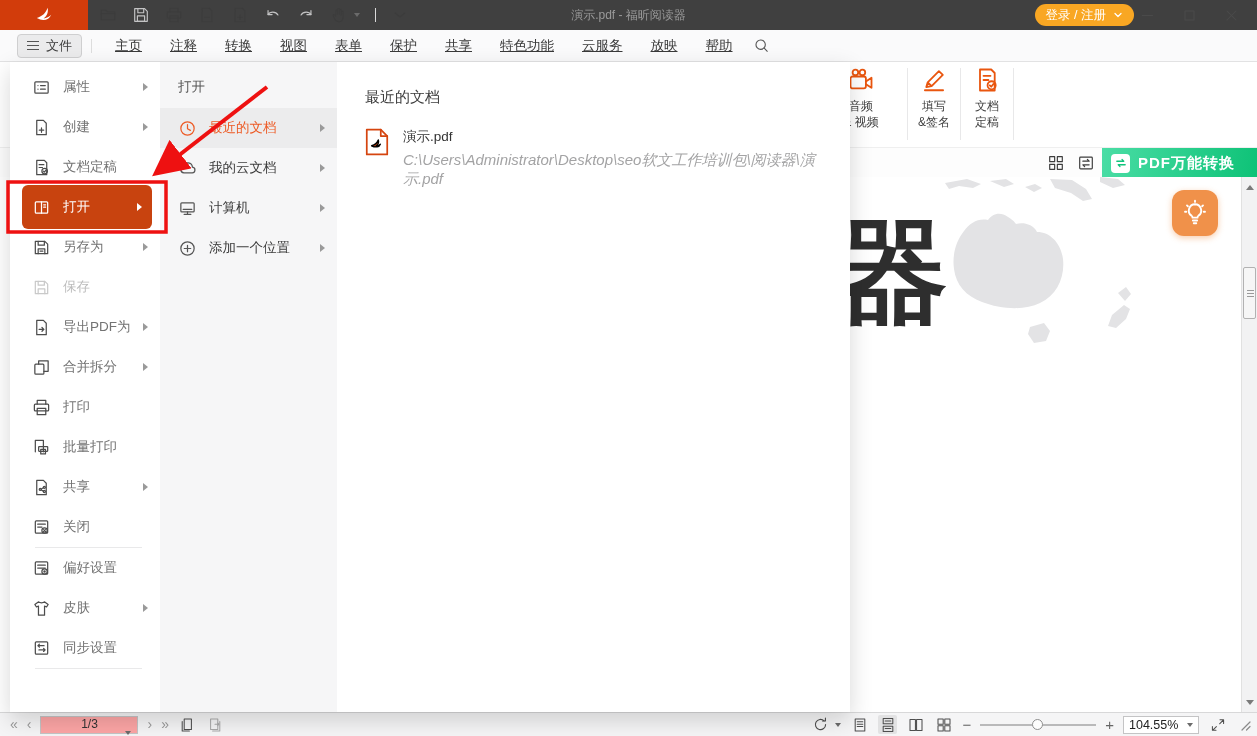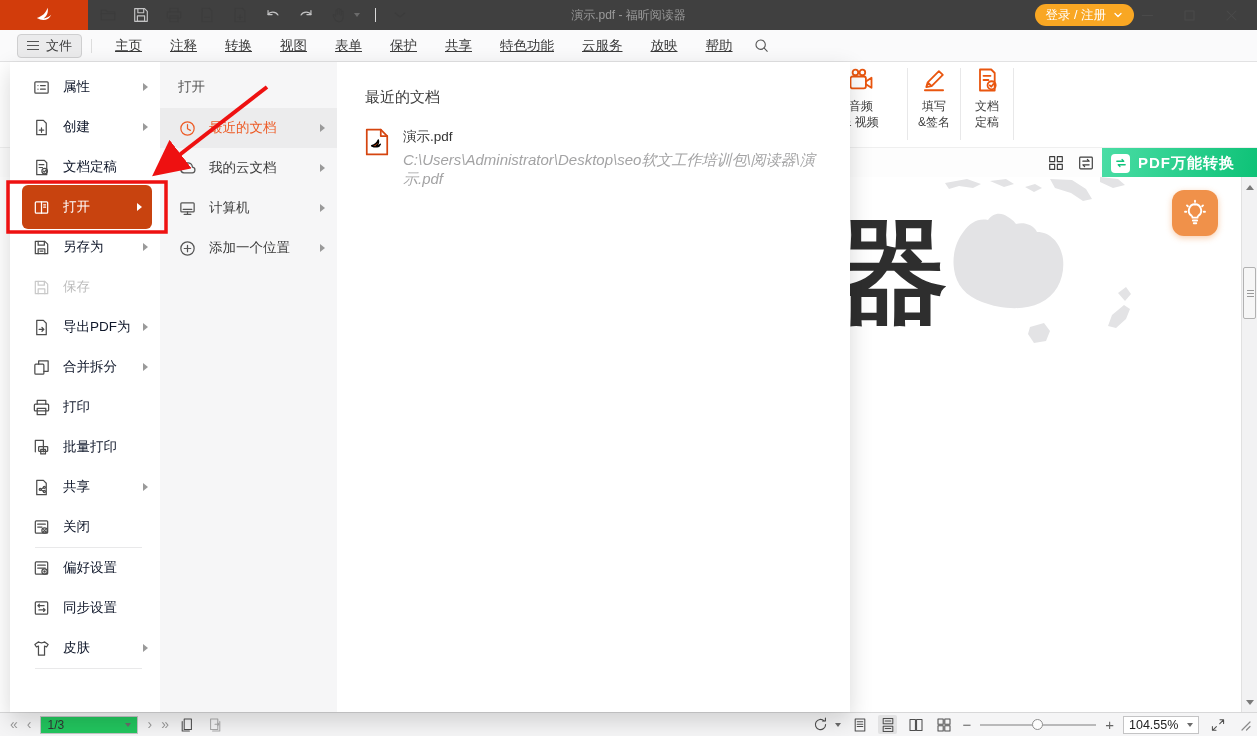--- a/index.html
+++ b/index.html
@@ -63,21 +63,21 @@
   .vs-tri-dn { width:0; height:0; border-left:4px solid transparent; border-right:4px solid transparent; border-top:5px solid #7a7a7a; }
   .vs-thumb { position:absolute; left:1px; top:90px; width:13px; height:52px; background:#f6f6f6;
     border:1px solid #b2b2b2; border-radius:2px; }
   .vs-grip { position:absolute; left:3px; top:22px; width:7px; }
   .vs-grip i { display:block; height:1px; background:#9a9a9a; margin-bottom:2px; }
 
   
   .overlay { position:absolute; left:10px; top:0; width:840px; bottom:0; display:flex; z-index:5;
     box-shadow:0 8px 22px rgba(0,0,0,.16); }
   .col1 { width:150px; background:#fff; padding-top:5px; }
-  .fm-item { height:40px; display:flex; align-items:center; padding:0 12px 0 22px; gap:12px; font-size:13.5px; color:#0f172a; }
+  .fm-item { height:40px; display:flex; align-items:center; padding:0 12px 0 22px; gap:12px; font-size:13.5px; color:#737373; }
   .fm-item .ic { width:19px; height:19px; color:#4c4c4c; flex:0 0 19px; }
   .fm-item.disabled { color:#bcbcbc; } .fm-item.disabled .ic { color:#c9c9c9; }
   .fm-item.active { background:#c8430f; border-radius:6px; margin:-2px 8px -2px 12px; height:44px;
     padding:0 10px 0 10px; color:#fff; }
   .fm-item.active .ic { color:#fff; }
   .tri { width:0; height:0; border-top:4px solid transparent; border-bottom:4px solid transparent;
     border-left:5px solid #9a9a9a; margin-left:auto; }
   .fm-item.active .tri { border-left-color:#fff; }
   .fm-divider { border-top:1px solid #e9e9ea; margin:0 18px 0 25px; }
   .col2 { width:177px; background:#f6f6f7; padding-top:16px; }
@@ -93,22 +93,22 @@
   .file-name { font-size:13.5px; color:#333; margin-bottom:5px; }
   .file-path { font-size:15px; color:#a3a3a4;font-style:italic; }
 
   .annotation { position:absolute; left:0; top:0; z-index:9; pointer-events:none; }
 
   
   .statusbar { position:absolute; left:0; right:0; bottom:0; height:24px; background:#f5f5f6;
     border-top:1px solid #d8d8d9; font-size:12px; color:#555; }
   .sb-left { position:absolute; left:10px; top:0; height:23px; display:flex; align-items:center; gap:9px; }
   .nav-glyph { font-size:14px; color:#9a9a9a; line-height:23px; }
-  .page-combo { width:98px; height:18px; background:#22c55e; border:1px solid #c4c4c5; display:flex;
-    align-items:center; padding:0 6px; font-size:12px; color:#333; }
+  .page-combo { width:98px; height:18px; background:#fca5a5; border:1px solid #c4c4c5; display:flex;
+    align-items:center; padding:0 6px; font-size:12px; color:#333;flex-direction:column; }
   .combo-caret { width:0; height:0; border-left:3.5px solid transparent; border-right:3.5px solid transparent;
     border-top:4px solid #6b6b6b; margin-left:auto; }
   .sb-ic { width:19px; height:19px; color:#4e4e4e; }
   .sb-ic.light { color:#a9a9a9; }
   .sb-right { position:absolute; right:6px; top:0; height:23px; display:flex; align-items:center; gap:9px; }
   .view-ic { width:19px; height:19px; color:#4e4e4e; padding:1px; }
   .view-ic.active { background:#e2e2e3; border-radius:2px; }
   .slider { position:relative; width:116px; height:12px; }
   .slider .track { position:absolute; left:0; right:0; top:5.5px; height:1.6px; background:#b9b9ba; }
   .slider .thumb { position:absolute; left:45%; top:0.5px; width:11px; height:11px; border-radius:50%;
@@ -475,34 +475,34 @@
               <path d="M6 6.5h8M6 9.5h8"></path>
               <circle cx="13.2" cy="13.2" r="2.8"></circle>
               <circle cx="13.2" cy="13.2" r="0.7"></circle>
             </svg>
           </span>
           <span class="fm-label">偏好设置</span>
         </div>
         <div class="fm-item">
           <span class="ic">
             <svg width="100%" height="100%" viewBox="0 0 20 20">
+              <path d="M7 3L3 5.8l1.7 2.6 2.1-1V17h6.4V7.4l2.1 1L17 5.8 13 3c-1.2 1.3-4.8 1.3-6 0z"></path>
+            </svg>
+          </span>
+          <span class="fm-label">皮肤</span>
+          <span class="tri"></span>
+        </div>
+        <div class="fm-item">
+          <span class="ic">
+            <svg width="100%" height="100%" viewBox="0 0 20 20">
               <rect x="3.5" y="3" width="13" height="13" rx="1"></rect>
               <path d="M6.2 7h6.5m-6.5 0l1.6-1.6M6.2 7l1.6 1.6M13.8 11.5H7.3m6.5 0l-1.6-1.6m1.6 1.6l-1.6 1.6"></path>
             </svg>
           </span>
           <span class="fm-label">同步设置</span>
-        </div>
-        <div class="fm-item">
-          <span class="ic">
-            <svg width="100%" height="100%" viewBox="0 0 20 20">
-              <path d="M7 3L3 5.8l1.7 2.6 2.1-1V17h6.4V7.4l2.1 1L17 5.8 13 3c-1.2 1.3-4.8 1.3-6 0z"></path>
-            </svg>
-          </span>
-          <span class="fm-label">皮肤</span>
-          <span class="tri"></span>
         </div>
         <div class="fm-divider"></div>
       </div>
     <div class="col2">
       <div class="op-title">打开</div>
       <div id="open-panel-items">
           <div class="op-item active">
             <span class="ic">
               <svg width="100%" height="100%" viewBox="0 0 20 20">
                 <circle cx="10" cy="10" r="7"></circle>

